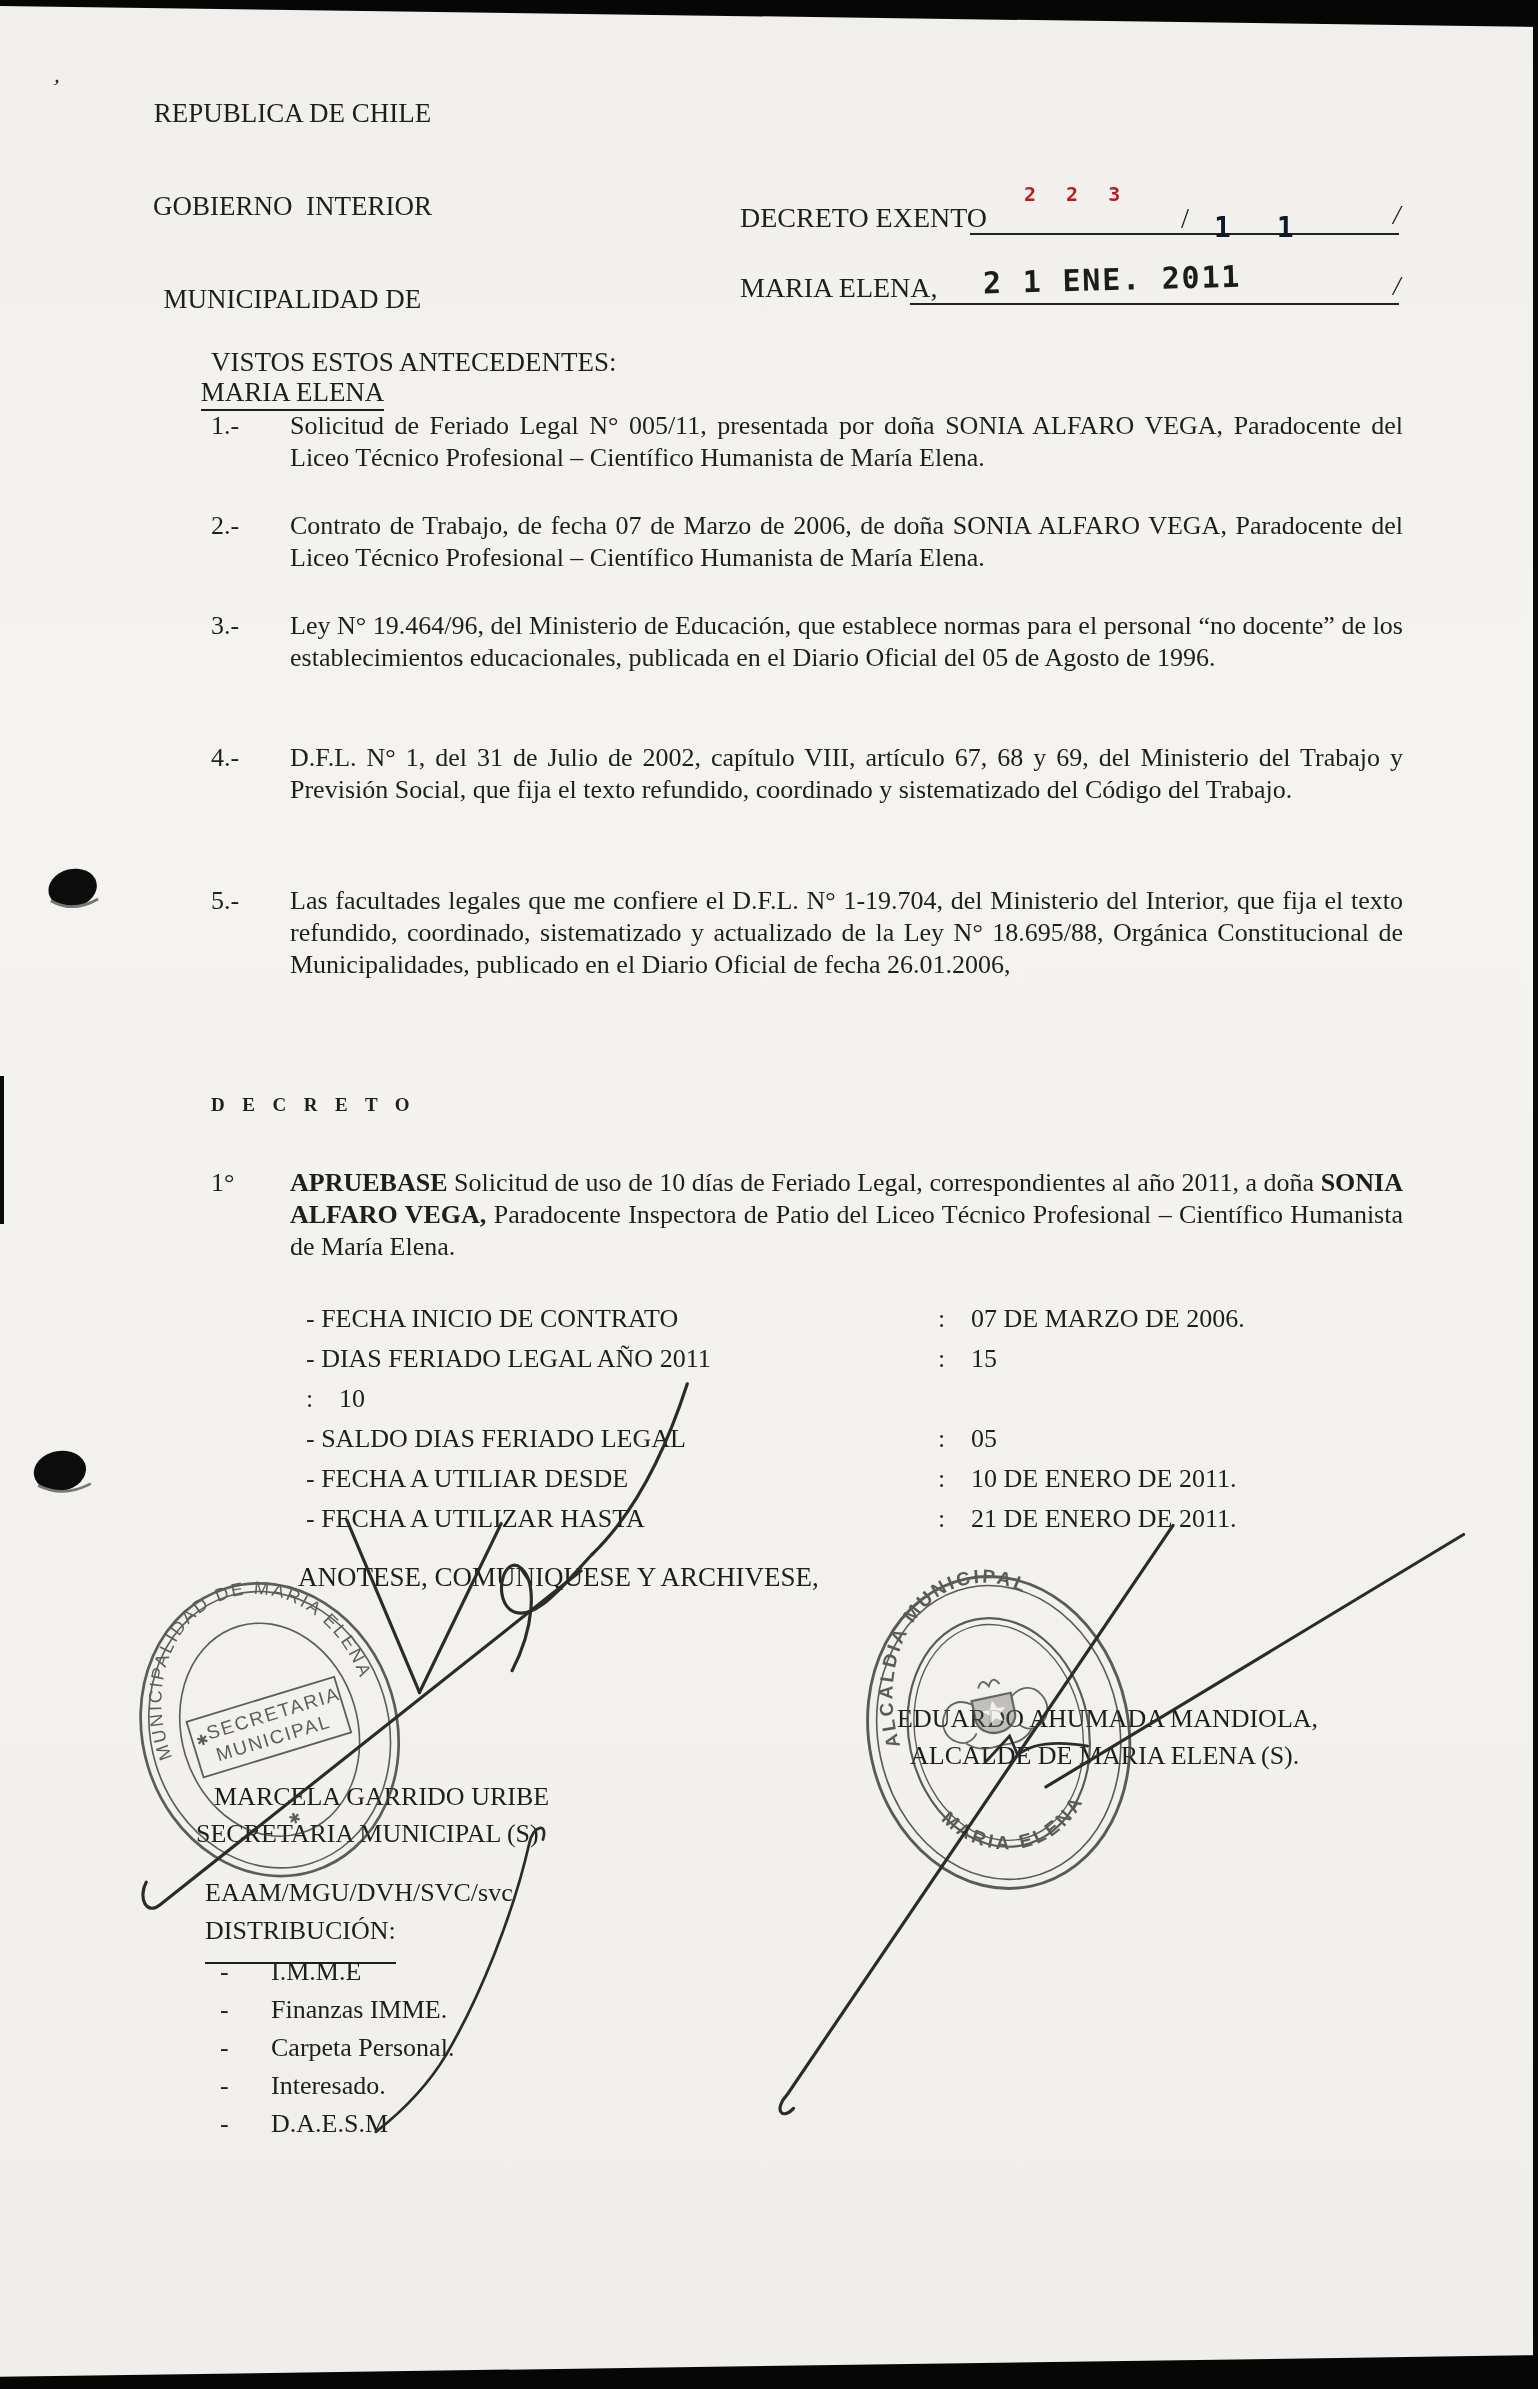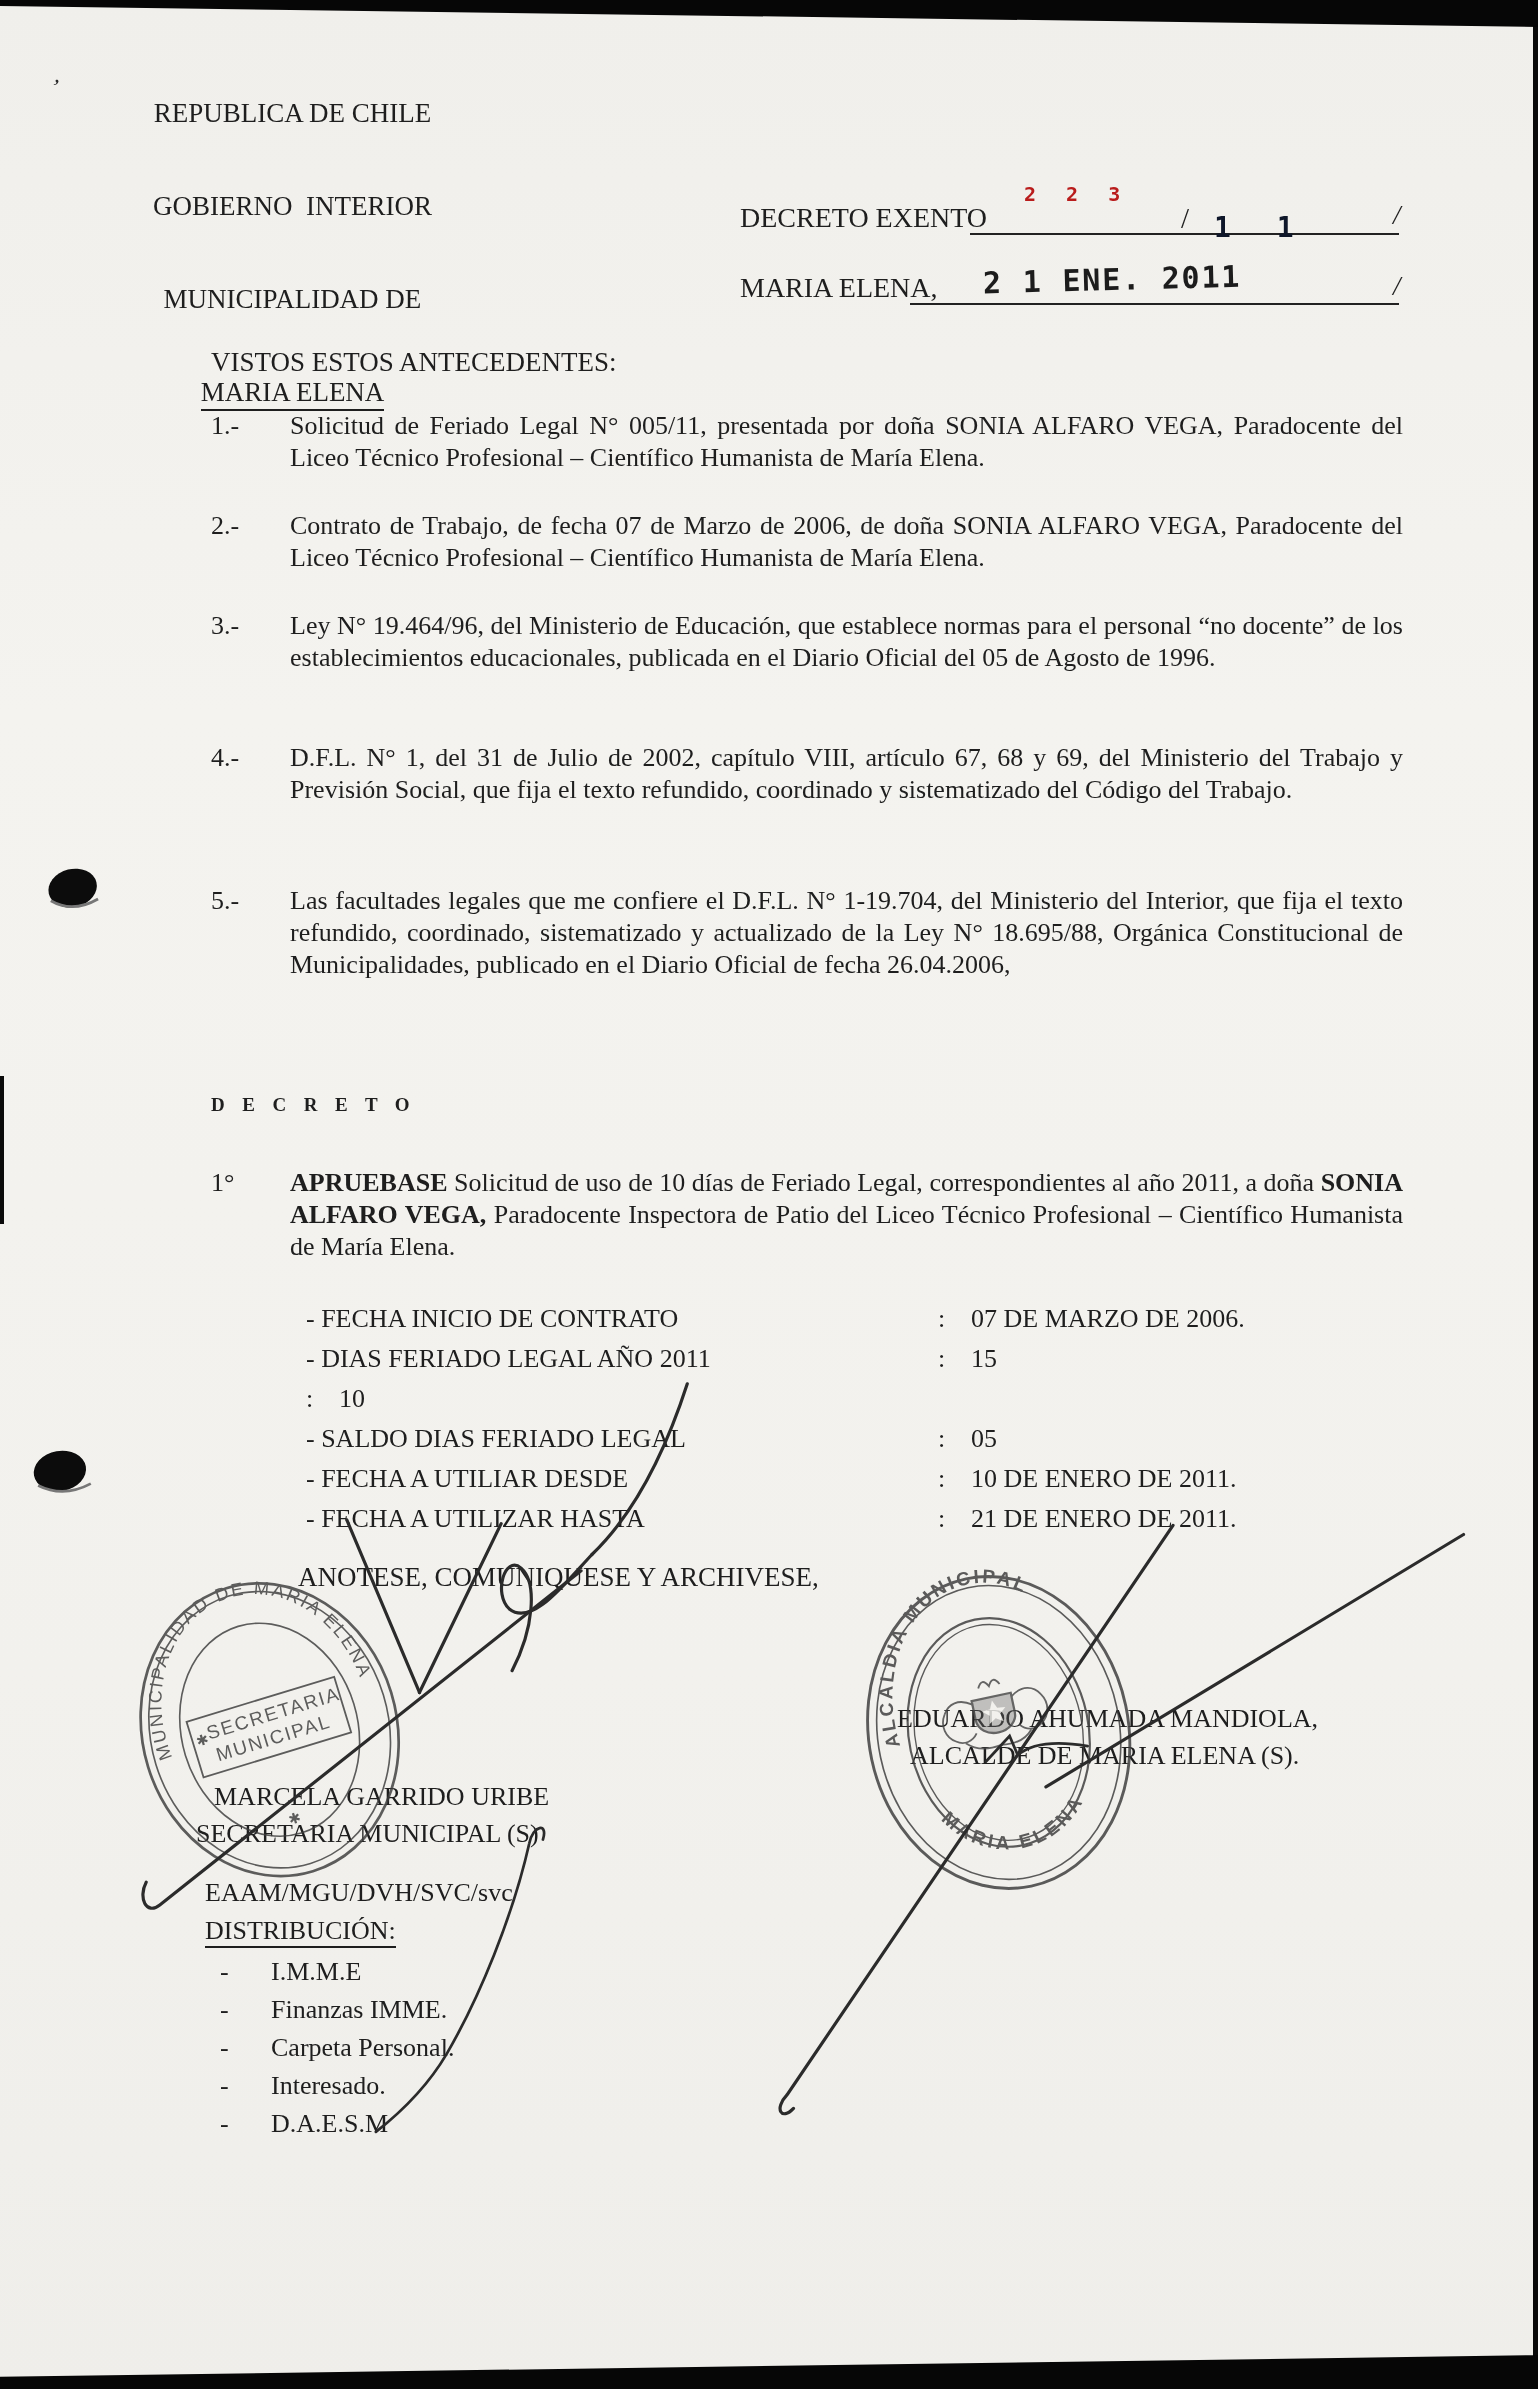--- a/index.html
+++ b/index.html
@@ -34,21 +34,21 @@
   .bold{font-weight:bold;}
   .decreto-title{font-size:19px;font-weight:bold;letter-spacing:6.4px;}
   
   .details{left:306px;top:1299px;width:1099px;font-size:26px;}
   .drow{display:flex;height:40px;align-items:baseline;line-height:40px;}
   .dlabel{width:632px;}
   .dcolon{width:33px;}
   
   .sig-name{font-size:26px;line-height:38px;}
   .footerblk{font-size:26px;}
-  .distr-title{border-bottom:2.3px solid #1e1e1e;display:inline-block;padding-bottom:0px;font-family:Liberation Serif, serif;}
+  .distr-title{border-bottom:2.3px solid #1e1e1e;display:inline-block;padding-bottom:16px;font-family:Liberation Serif, serif;}
   .dlist-row{height:38px;line-height:38px;}
   .dlist-dash{display:inline-block;width:51px;}
   svg.overlay{position:absolute;left:0;top:0;z-index:40;pointer-events:none;}
   .stamp-ink{opacity:0.82;}
 </style>
 </head>
 <body>
 
 <div class="abs hdr">
   <div>REPUBLICA DE CHILE</div>
@@ -87,21 +87,21 @@
 <div class="item" style="top:610px;">
   <span class="item-num">3.-</span>
   <div class="item-text">Ley N° 19.464/96, del Ministerio de Educación, que establece normas para el personal “no docente” de los establecimientos educacionales, publicada en el Diario Oficial del 05 de Agosto de 1996.</div>
 </div>
 <div class="item" style="top:742px;">
   <span class="item-num">4.-</span>
   <div class="item-text">D.F.L. N° 1, del 31 de Julio de 2002, capítulo VIII, artículo 67, 68 y 69, del Ministerio del Trabajo y Previsión Social, que fija el texto refundido, coordinado y sistematizado del Código del Trabajo.</div>
 </div>
 <div class="item" style="top:885px;">
   <span class="item-num">5.-</span>
-  <div class="item-text">Las facultades legales que me confiere el D.F.L. N° 1-19.704, del Ministerio del Interior, que fija el texto refundido, coordinado, sistematizado y actualizado de la Ley N° 18.695/88, Orgánica Constitucional de Municipalidades, publicado en el Diario Oficial de fecha 26.04.2006,</div>
+  <div class="item-text">Las facultades legales que me confiere el D.F.L. N° 1-19.704, del Ministerio del Interior, que fija el texto refundido, coordinado, sistematizado y actualizado de la Ley N° 18.695/88, Orgánica Constitucional de Municipalidades, publicado en el Diario Oficial de fecha 26.01.2006,</div>
 </div>
 
 <div class="abs decreto-title" style="left:211px;top:1094px;">D E C R E T O</div>
 
 <div class="item" style="top:1167px;">
   <span class="item-num">1°</span>
   <div class="item-text"><span class="bold">APRUEBASE</span><span> Solicitud de uso de 10 días de Feriado Legal, correspondientes al año 2011, a doña </span><span class="bold">SONIA ALFARO VEGA,</span><span> Paradocente Inspectora de Patio del Liceo Técnico Profesional – Científico Humanista de María Elena.</span></div>
 </div>
 
 <div class="abs details">

